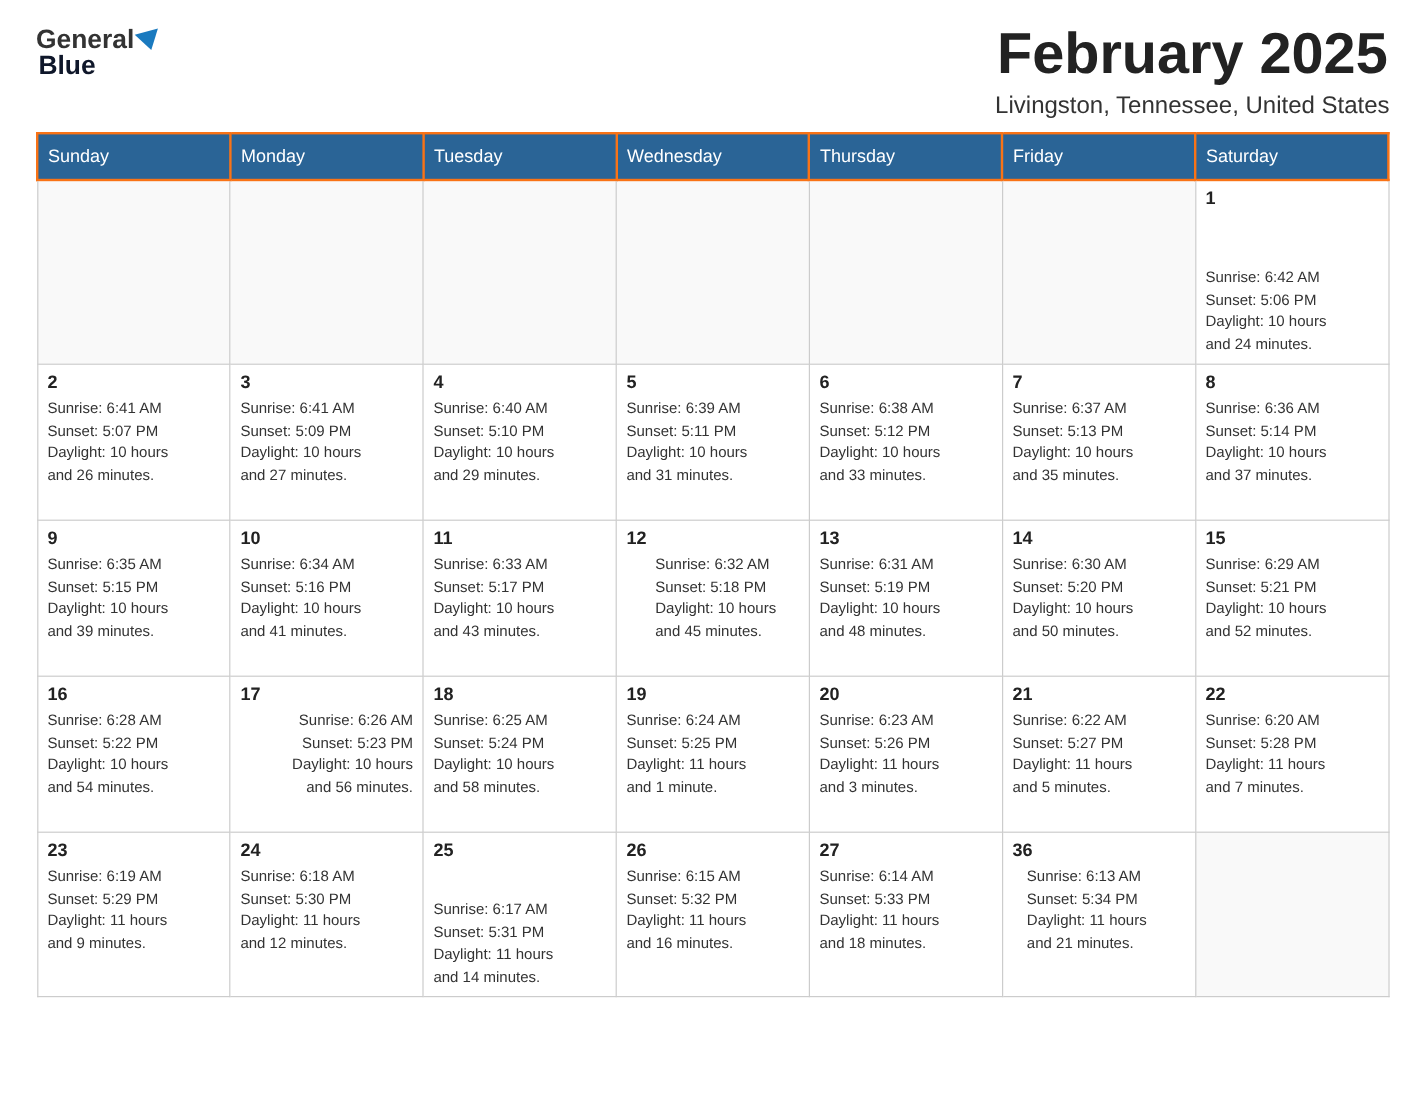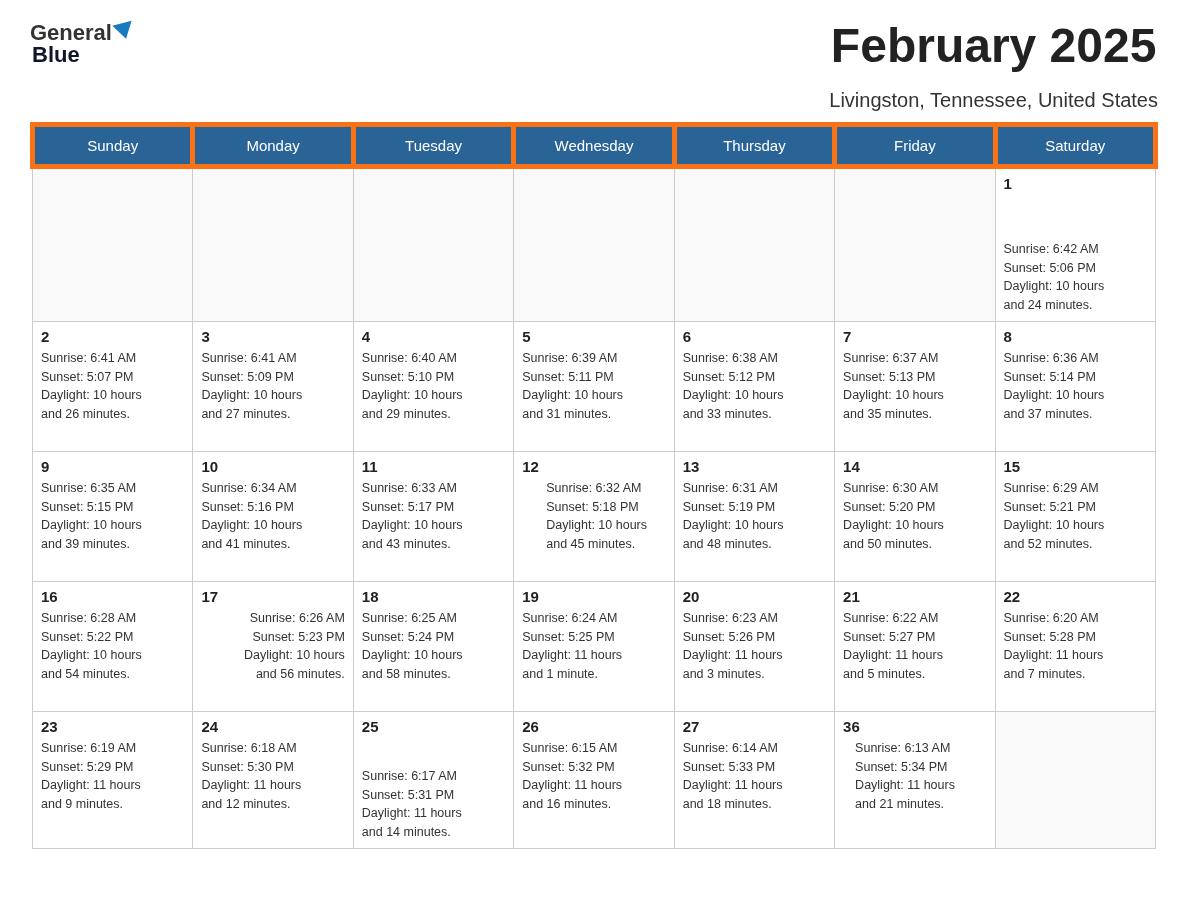--- a/index.html
+++ b/index.html
@@ -16,21 +16,21 @@
       align-items: flex-start;
       margin-bottom: 10px;
     }
     .logo {
       display: flex;
       flex-direction: column;
       align-items: flex-start;
     }
     .logo-text {
       display: flex;
-      align-items: center;
+      align-items: flex-end;
       font-size: 22px;
       font-weight: bold;
       color: #333;
     }
     .logo-general { color: #333; }
     .logo-blue { color: #0f172a; }
     .logo-triangle {
       width: 0;
       height: 0;
       border-left: 10px solid transparent;
@@ -45,35 +45,35 @@
     }
     .month-title {
       font-size: 48px;
       font-weight: bold;
       color: #222;
       line-height: 1.1;
     }
     .location {
       font-size: 20px;
       color: #333;
-      margin-top: 16px;
+      margin-top: 4px;
     }
     .calendar {
       width: 100%;
       border-collapse: collapse;
       margin-top: 10px;
     }
     .calendar th {
       background: #2a6496;
       color: #fff;
       padding: 10px 8px;
-      text-align: center;
+      text-align: left;
       font-size: 15px;
       font-weight: normal;
-      border: 5px solid #f97316;
+      border: 2px solid #f97316;
     }
     .calendar td {
       border: 1px solid #ccc;
       vertical-align: top;
       padding: 6px 8px;
       width: 14.28%;
       min-height: 110px;
       height: 130px;
       font-size: 13px;
       color: #333;

